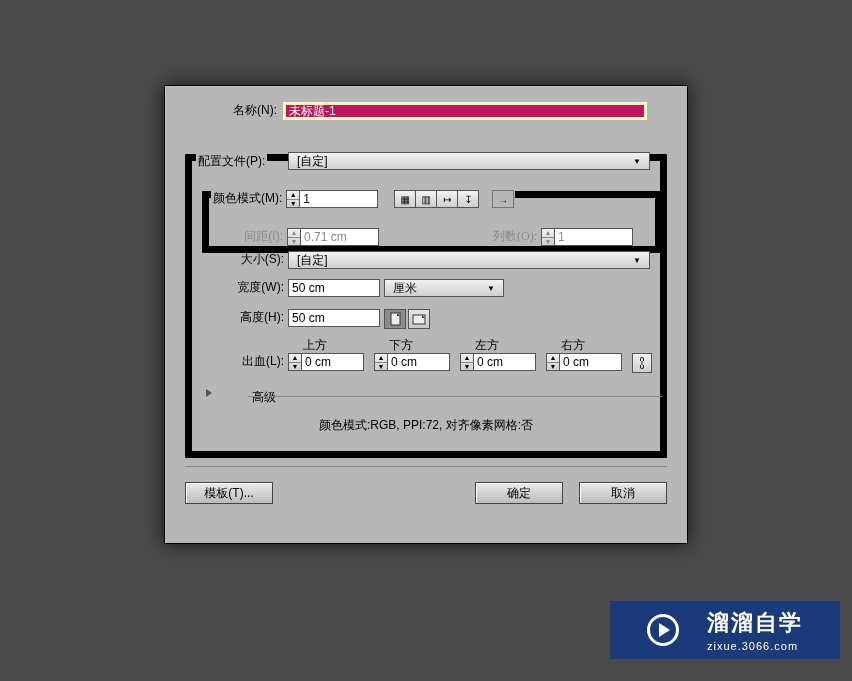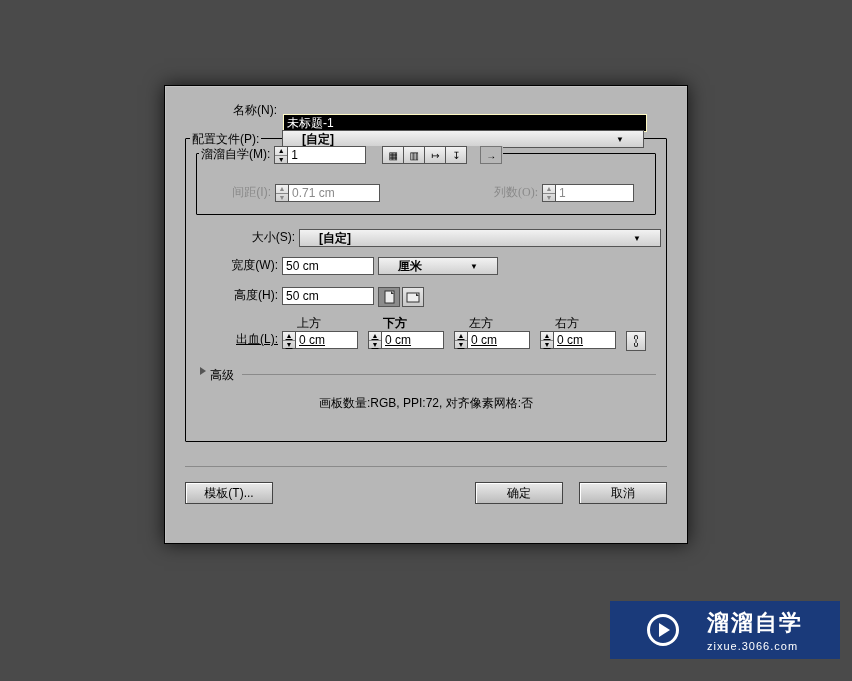--- a/index.html
+++ b/index.html
@@ -35,27 +35,27 @@
   .row { display: flex; align-items: flex-start; }
   .input {
     height: 18px;
     background: #fff;
     border: 1px solid #555;
     padding: 1px 3px;
     font-family: inherit;
     font-size: 12px;
     color: #000;
   }
-  .input.sel { background:#000000; color:#fff; border:1px solid #fef9c3;margin-top:12px; }
+  .input.sel { background:#be185d; color:#fff; border:3px solid #fef9c3; }
   .select {
     height: 18px;
     background: linear-gradient(#f2f2f2,#d0d0d0);
     border: 1px solid #555;
-    padding: 1px 19px;
-    display: flex; align-items: center; justify-content: space-between; font-weight: bold;
+    padding: 1px 8px;
+    display: flex; align-items: center; justify-content: space-between;
   }
   .select .arr { font-size: 8px; color:#000; }
   .spinner {
     display: inline-flex; flex-direction: column;
     width: 14px; height: 18px;
     border:1px solid #555; margin-right:0;
     background: linear-gradient(#f2f2f2,#cfcfcf);
   }
   .spinner div { flex:1; display:flex; align-items:center; justify-content:center; font-size:7px; }
   .spinner div:first-child{border-bottom:1px solid #888;}
@@ -66,22 +66,23 @@
     width: 22px; height: 18px;
     background: linear-gradient(#f2f2f2,#cfcfcf);
     border:1px solid #555;
     display:inline-flex; align-items:center; justify-content:center;
     margin-right:-1px;
     font-size:10px;
   }
   .icon-btn.plain { background:#b7b7b7; border-color:#767676; }
   .fieldset {
     position:absolute;
-    border:1px solid #000000;
+    border:7px solid #000000;
     border-radius:1px;
+    margin-top:16px;
   }
   .fieldset-label {
     position:absolute; top:-8px; left:4px;
     background:#b7b7b7; padding:0 2px;
   }
   .hr { border-top:1px solid #8a8a8a; height:0; }
   .btn {
     height: 22px;
     min-width: 88px;
     background: linear-gradient(#eaeaea,#bcbcbc);
@@ -128,21 +129,21 @@
     <div class="fieldset" style="left:20px; top:52px; width:482px; height:304px;">
       <div class="fieldset-label">配置文件(P):</div>
 
       <div class="select" style="position:absolute; left:96px; top:-9px; width:362px;">
         <span>[自定]</span>
         <span class="arr">▼</span>
       </div>
 
       <div class="fieldset" style="left:10px; top:14px; width:460px; height:62px;">
         <div class="fieldset-label row" style="left:2px;">
-          <span>溜溜自学(M):</span>
+          <span>颜色模式(M):</span>
           <span style="width:4px;"></span>
           <span class="numfield">
             <span class="spinner">
                 <div>▲</div>
                 <div>▼</div>
               </span>
             <input class="input" style="width: 78px;" value="1">
           </span>
           <span style="width:16px;"></span>
           <span class="icon-btn">▦</span>
@@ -154,35 +155,35 @@
         </div>
 
         <div class="row disabled" style="position:absolute; left:0; top:30px; width:100%;">
           <div class="label" style="width:74px;">间距(I):</div>
           <div style="width:4px;"></div>
           <span class="numfield">
             <span class="spinner">
                 <div>▲</div>
                 <div>▼</div>
               </span>
-            <input class="input" style="width: 91px;" value="0.71 cm">
+            <input class="input" style="width: 78px;" value="0.71 cm">
           </span>
           <div class="label" style="width:158px;font-family:Liberation Serif, serif;">列数(O):</div>
           <div style="width:4px;"></div>
           <span class="numfield">
             <span class="spinner">
                 <div>▲</div>
                 <div>▼</div>
               </span>
             <input class="input" style="width: 78px;" value="1">
           </span>
         </div>
       </div>
 
-      <div class="row" style="position:absolute; left:17px; top:90px; width:100%;">
+      <div class="row" style="position:absolute; left:0; top:90px; width:100%;">
         <div class="label" style="width:92px;">大小(S):</div>
         <div style="width:4px;"></div>
         <div class="select" style="width:362px;">
           <span>[自定]</span>
           <span class="arr">▼</span>
         </div>
       </div>
 
       <div class="row" style="position:absolute; left:0; top:118px; width:100%;">
         <div class="label" style="width:92px;">宽度(W):</div>
@@ -210,26 +211,26 @@
         <span class="orient">
           <svg width="14" height="11">
               <rect x="1" y="1" width="12" height="9" fill="#eee" stroke="#333"></rect>
               <path d="M10 1 L13 4 L10 4 Z" fill="#333"></path>
             </svg>
         </span>
       </div>
 
       <div class="row" style="position:absolute; left:111px; top:176px;">
         <div style="width:86px;">上方</div>
-        <div style="width:86px;font-weight:bold;">下方</div>
+        <div style="width:86px;">下方</div>
         <div style="width:86px;">左方</div>
         <div style="width:86px;">右方</div>
       </div>
 
-      <div class="row" style="position:absolute; left:0; top:192px; width:100%;text-decoration:underline;">
+      <div class="row" style="position:absolute; left:0; top:192px; width:100%;">
         <div class="label" style="width:92px;">出血(L):</div>
         <div style="width:4px;"></div>
         <span class="numfield">
           <span class="spinner">
               <div>▲</div>
               <div>▼</div>
             </span>
           <input class="input" style="width: 62px;" value="0 cm">
         </span>
         <span style="width:10px;"></span>
@@ -257,27 +258,27 @@
           <input class="input" style="width: 62px;" value="0 cm">
         </span>
         <span style="width:10px;"></span>
         <span class="icon-btn link-icon" style="width:20px;height:20px;">
           <svg viewBox="0 0 10 14">
               <path d="M3 3 a2 2 0 0 1 4 0 v2 h-1 v-2 a1 1 0 0 0 -2 0 v2 h-1z M3 9 v2 a2 2 0 0 0 4 0 v-2 h-1 v2 a1 1 0 0 1 -2 0 v-2 z M4.5 5 h1 v4 h-1 z" fill="#222"></path>
             </svg>
         </span>
       </div>
 
-      <div class="row" style="position:absolute; left:14px; top:228px;">
+      <div class="row" style="position:absolute; left:14px; top:228px;gap:36px;">
         <span class="tri"></span>
         <span>高级</span>
       </div>
       <div class="hr" style="position:absolute; left:56px; top:235px; width:414px;"></div>
 
-      <div style="position:absolute; left:0; top:256px; width:100%; text-align:center;">画板数量:RGB, PPI:72, 对齐像素网格:否</div>
+      <div style="position:absolute; left:0; top:256px; width:100%; text-align:center;">颜色模式:RGB, PPI:72, 对齐像素网格:否</div>
     </div>
 
     <div class="hr" style="position:absolute; left:20px; top:380px; width:482px;"></div>
 
     <div class="row" style="position:absolute; left:20px; top:396px; width:482px;">
       <div class="btn">
         <span>模板(T)...</span>
       </div>
       <div style="flex:1;"></div>
       <div class="btn">

